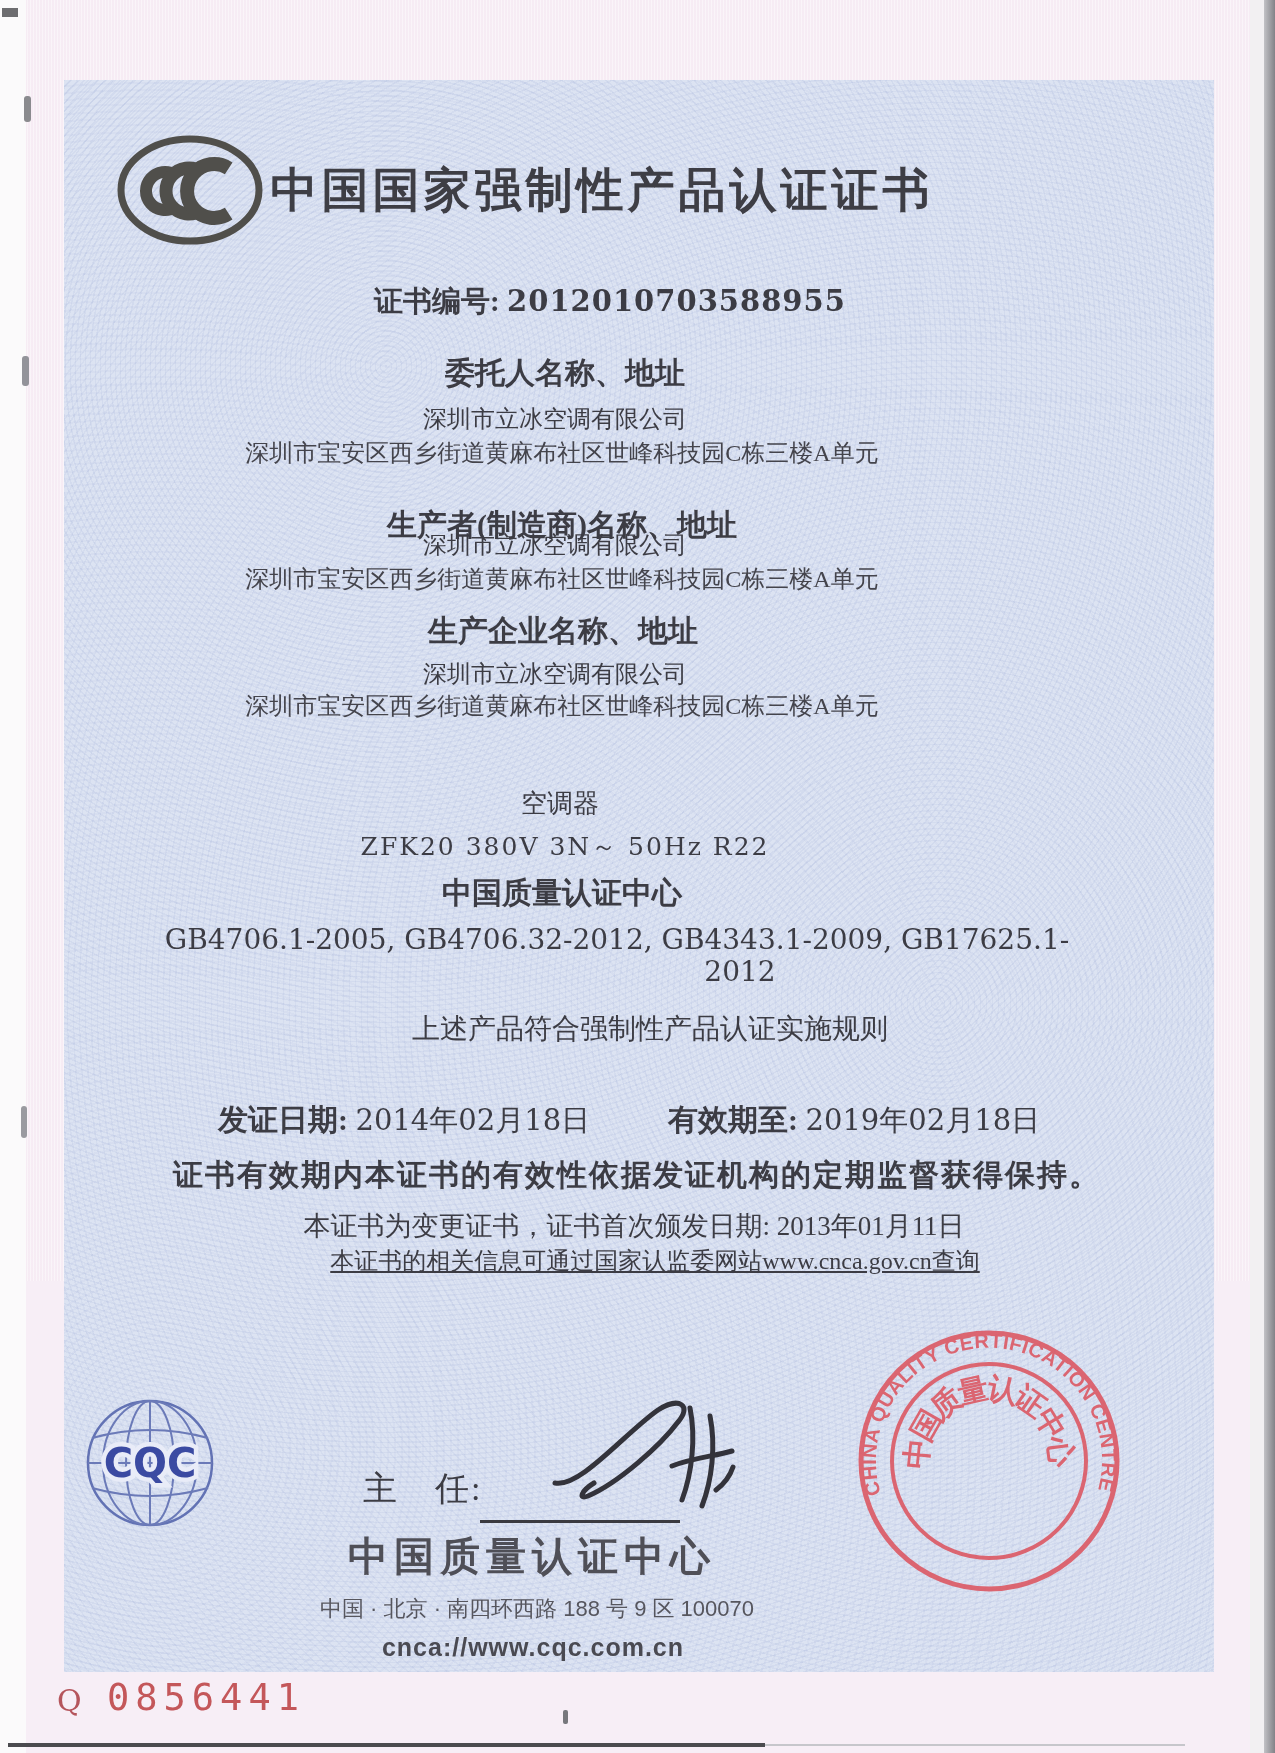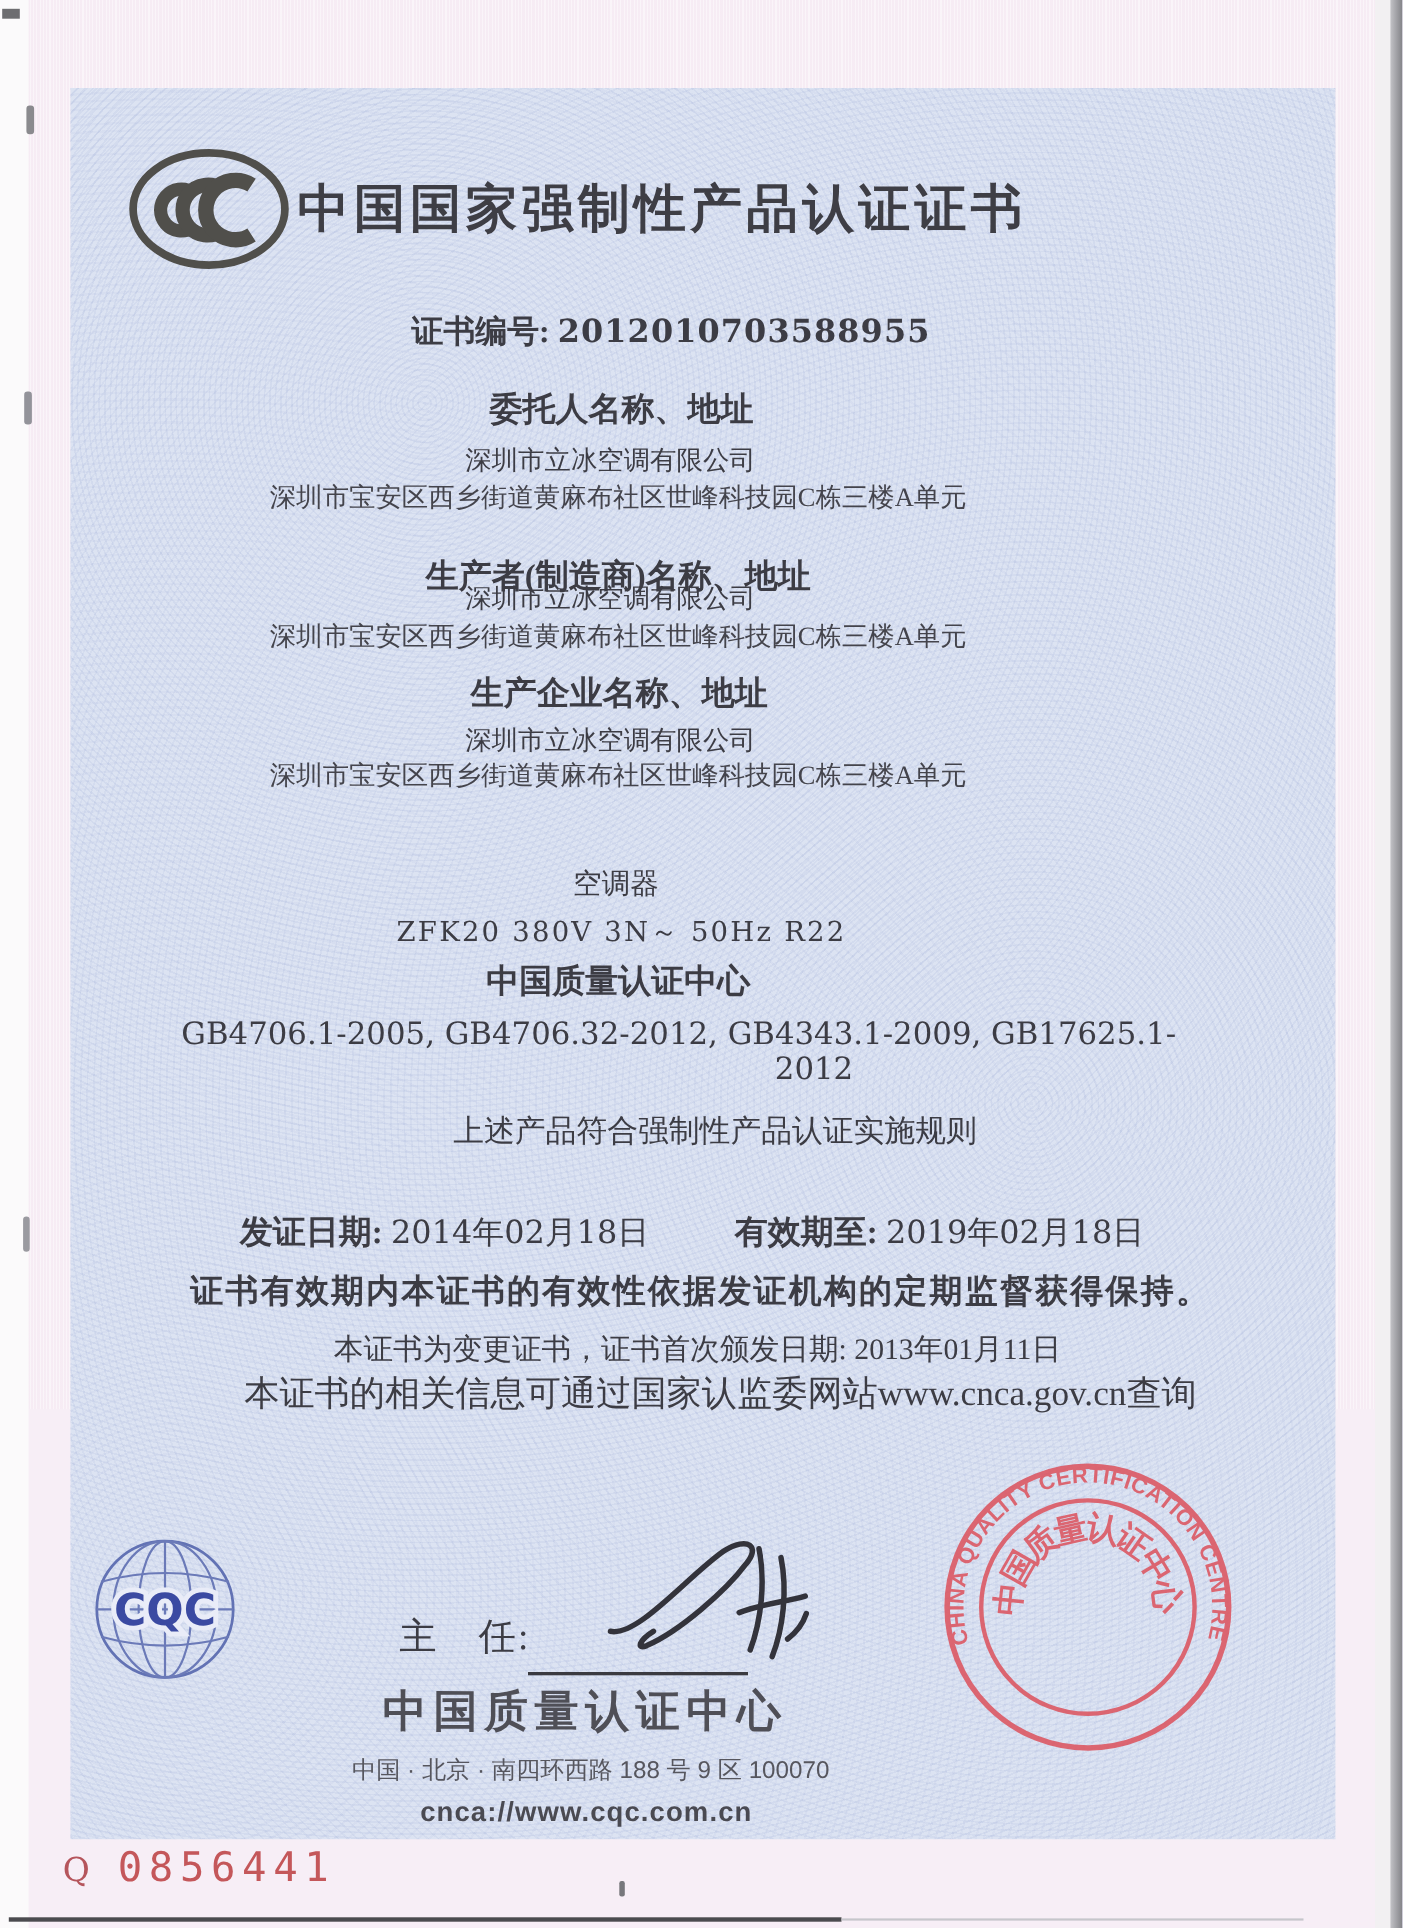--- a/index.html
+++ b/index.html
@@ -87,21 +87,21 @@
     <span class="lbl">发证日期:</span>
     <span class="mono-ish" style="font-size:29px;">2014年02月18日</span>
   </div>
   <div class="datrow" style="left:668px;top:1100px;">
     <span class="lbl">有效期至:</span>
     <span class="mono-ish" style="font-size:29px;">2019年02月18日</span>
   </div>
 
   <div class="cline" style="left:65px;top:1158px;width:1144px;font-size:30px;font-weight:bold;letter-spacing:2px;">证书有效期内本证书的有效性依据发证机构的定期监督获得保持。</div>
   <div class="cline" style="left:49px;top:1211px;width:1170px;font-size:27px;">本证书为变更证书，证书首次颁发日期: 2013年01月11日</div>
-  <div class="cline" style="left:65px;top:1248px;width:1180px;font-size:32px;">本证书的相关信息可通过国家认监委网站www.cnca.gov.cn查询</div>
+  <div class="cline" style="left:65px;top:1248px;width:1180px;font-size:24px;text-decoration:underline;">本证书的相关信息可通过国家认监委网站www.cnca.gov.cn查询</div>
 
   <div style="position:absolute;left:83px;top:1396px;">
     <svg width="134" height="134" viewBox="0 0 134 134">
       <circle cx="67" cy="67" r="62" fill="none" stroke="#6272b4" stroke-width="2.5"></circle>
       <ellipse cx="67" cy="67" rx="24" ry="62" fill="none" stroke="#6b7ab8" stroke-width="2"></ellipse>
       <ellipse cx="67" cy="67" rx="47" ry="62" fill="none" stroke="#6b7ab8" stroke-width="2"></ellipse>
       <path d="M67,5 L67,129" stroke="#6b7ab8" stroke-width="2"></path>
       <path d="M9,42 Q67,26 125,42" fill="none" stroke="#6b7ab8" stroke-width="2"></path>
       <path d="M9,92 Q67,108 125,92" fill="none" stroke="#6b7ab8" stroke-width="2"></path>
       <path d="M5,67 L129,67" stroke="#6b7ab8" stroke-width="2"></path>

